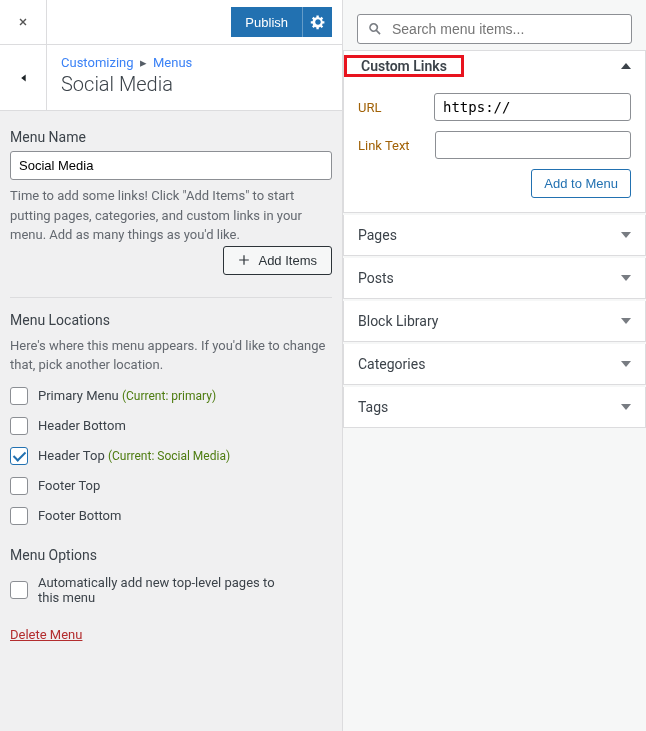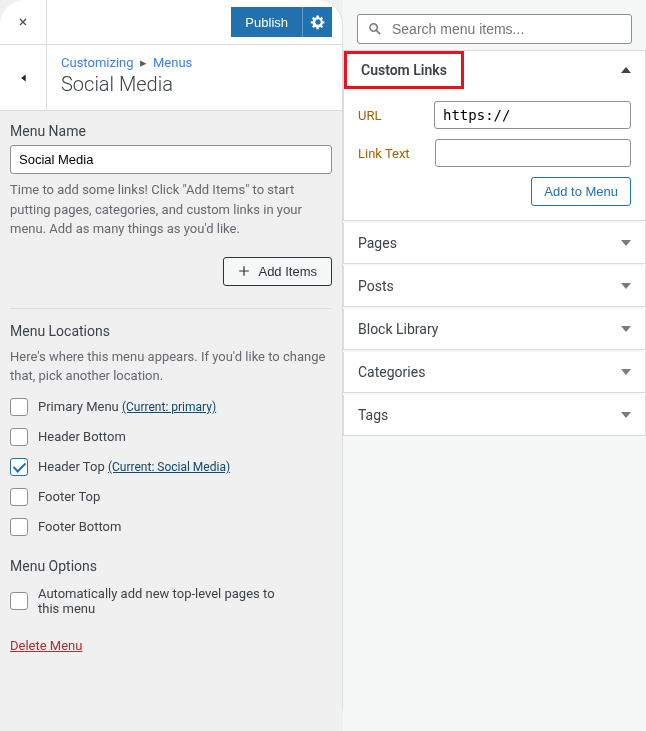--- a/index.html
+++ b/index.html
@@ -1,56 +1,56 @@
 <!DOCTYPE html>
 <html><head>
 <meta charset="utf-8">
 <style>
 * { box-sizing: border-box; margin: 0; padding: 0; }
 body { font-family: -apple-system, BlinkMacSystemFont, "Segoe UI", Roboto, sans-serif; font-size: 13px; color: #3c434a; background: #f0f0f1; width: 646px; height: 731px; overflow: hidden; display: flex; }
-.left { width: 343px; border-right: 1px solid #dcdcde; display: flex; flex-direction: column; background: #fff; border-radius: 25px; }
+.left { width: 343px; border-right: 1px solid #dcdcde; display: flex; flex-direction: column; background: #fff; }
 .right { width: 303px; background: #f6f7f7; display: flex; flex-direction: column; }
 .topbar { height: 45px; display: flex; border-bottom: 1px solid #dcdcde; }
 .close-btn { width: 47px; display: flex; align-items: center; justify-content: center; border-right: 1px solid #dcdcde; cursor: pointer; }
 .close-btn svg { width: 14px; height: 14px; fill: #555; }
 .publish-area { flex: 1; display: flex; align-items: center; justify-content: flex-end; padding-right: 10px; gap: 0; }
 .publish-btn { background: #2271b1; color: #fff; border: none; height: 30px; padding: 0 14px; font-size: 13px; cursor: pointer; display: inline-flex; align-items: center; }
 .gear-btn { background: #2271b1; color: #fff; border: none; border-left: 1px solid rgba(255,255,255,0.3); height: 30px; width: 30px; cursor: pointer; display: inline-flex; align-items: center; justify-content: center; }
 .gear-btn svg { width: 16px; height: 16px; fill: #fff; }
 .header-row { display: flex; border-bottom: 1px solid #dcdcde; }
 .back-btn { width: 47px; display: flex; align-items: center; justify-content: center; border-right: 1px solid #dcdcde; cursor: pointer; }
 .back-btn svg { width: 18px; height: 18px; fill: #1d2327; }
 .header-info { padding: 10px 14px 14px; }
 .breadcrumb { font-size: 13px; color: #555d66; }
 .breadcrumb a { color: #3b82f6; text-decoration: none; }
 .title { font-size: 20px; font-weight: 300; color: #3c434a; margin-top: 2px; }
-.content { padding: 12px 10px; background: #f0f0f1; flex: 1; overflow-y: auto; }
+.content { padding: 18px 10px; background: #f0f0f1; flex: 1; overflow-y: auto; }
 .label { color: #3c434a; font-size: 14px; margin-bottom: 6px; display: block; }
 .text-input { width: 100%; border: 1px solid #8c8f94; border-radius: 3px; padding: 6px 8px; font-size: 13px; background: #fff; }
 .help { color: #646970; font-size: 13px; margin-top: 6px; line-height: 1.5; }
-.add-items-row { display: flex; justify-content: flex-end; margin-top: 18px; }
+.add-items-row { display: flex; justify-content: flex-end; margin-top: 1px; }
 .add-items-btn { background: #f6f7f7; border: 1px solid #2c3338; border-radius: 3px; padding: 6px 14px; font-size: 13px; cursor: pointer; display: inline-flex; align-items: center; gap: 8px; color: #2c3338; }
 .add-items-btn svg { width: 12px; height: 12px; fill: #2c3338; }
 .divider { border: 0; border-top: 1px solid #dcdcde; margin: 22px 0 14px; }
 .section-title { font-size: 14px; color: #3c434a; margin-bottom: 8px; }
 .check-row { display: flex; align-items: center; gap: 10px; margin: 12px 0; }
 .check-row input[type=checkbox] { width: 18px; height: 18px; border: 1px solid #8c8f94; border-radius: 3px; appearance: none; background: #fff; position: relative; cursor: pointer; }
 .check-row input[type=checkbox]:checked { background: #fff; border-color: #2271b1; }
 .check-row input[type=checkbox]:checked::after { content: ''; position: absolute; left: 5px; top: 1px; width: 5px; height: 10px; border: solid #2271b1; border-width: 0 2px 2px 0; transform: rotate(45deg); }
 .check-row label { font-size: 13px; color: #3c434a; }
-.sub { color: #0c4a6e; font-size: 12px; text-decoration: underline; }
+.sub { color: #4d7c0f; font-size: 12px; }
 .delete-link { color: #b32d2e; text-decoration: underline; font-size: 13px; cursor: pointer; }
 .search-wrap { padding: 14px 14px 6px; }
 .search-box { position: relative; }
 .search-box input { width: 100%; border: 1px solid #8c8f94; border-radius: 3px; padding: 6px 8px 6px 34px; font-size: 14px; background: #fff; }
 .search-box svg { position: absolute; left: 10px; top: 50%; transform: translateY(-50%); width: 16px; height: 16px; fill: #787c82; }
 .accordion { border-top: 1px solid #dcdcde; }
 .acc-header { background: #fff; border: 1px solid #dcdcde; border-top: none; padding: 12px 14px; display: flex; justify-content: space-between; align-items: center; cursor: pointer; font-size: 14px; color: #3c434a; }
 .acc-header.open { font-weight: 600; border-bottom: none; }
-.highlight { border: 3px solid #e8131e; display: inline-block; padding: 8px 14px; margin: -12px -14px; }
+.highlight { border: 3px solid #e8131e; display: inline-block; padding: 0 14px; margin: -12px -14px; }
 .acc-body { background: #fff; border: 1px solid #dcdcde; border-top: none; padding: 12px 14px 14px; }
 .form-row { display: flex; align-items: center; margin-bottom: 10px; }
 .form-row label { width: 80px; font-size: 13px; color: #a16207; }
 .form-row input { flex: 1; border: 1px solid #8c8f94; border-radius: 3px; padding: 5px 8px; font-family: monospace; font-size: 14px; }
 .form-row input.normal { font-family: inherit; }
 .add-menu-row { display: flex; justify-content: flex-end; margin-top: 8px; }
 .add-menu-btn { background: #fff; border: 1px solid #2271b1; color: #2271b1; border-radius: 3px; padding: 6px 12px; font-size: 13px; cursor: pointer; }
 .tri-down { width: 0; height: 0; border-left: 5px solid transparent; border-right: 5px solid transparent; border-top: 6px solid #787c82; }
 .tri-up { width: 0; height: 0; border-left: 5px solid transparent; border-right: 5px solid transparent; border-bottom: 6px solid #3c434a; }
 .acc-gap { height: 2px; }

